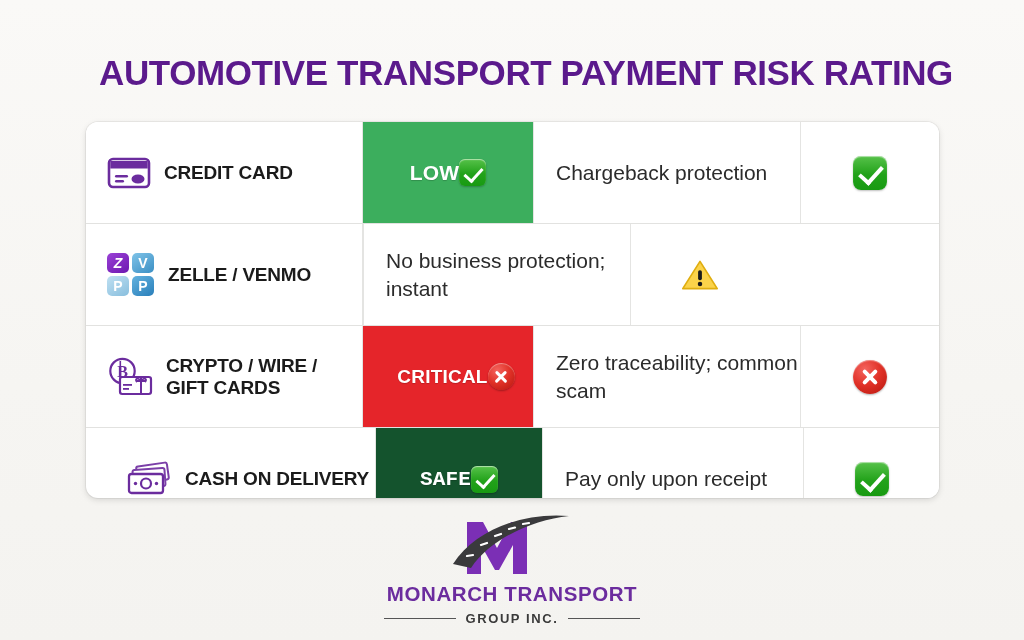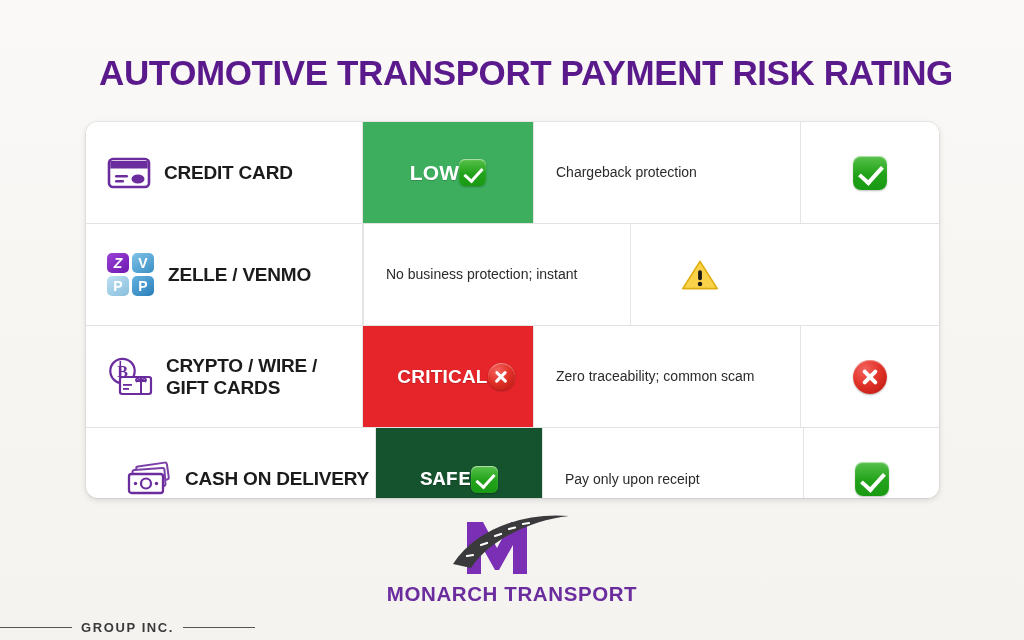--- a/index.html
+++ b/index.html
@@ -105,21 +105,21 @@
     font-weight: bold;
     letter-spacing: 0.2px;
     text-shadow: 0 1px 1px rgba(0,0,0,0.18);
   }
   .cell-risk.small { font-size: 19px; padding-left: 16px; }
 
   .cell-why {
     display: flex;
     align-items: center;
     padding-left: 22px;
-    font-size: 14px;
+    font-size: 21px;
     color: #2b2b2b;
     line-height: 1.3;
     border-right: 1px solid #e4e4e2;
     border-left: 1px solid #e4e4e2;
     background: #fff;
   }
   .cell-rating {
     display: flex;
     align-items: center;
     justify-content: center;
@@ -203,23 +203,24 @@
   }
   .logo-mark { display: block; margin: 0 auto; }
   .logo-name {
     margin-top: 4px;
     font-size: 20.5px;
     font-weight: bold;
     color: #6b2c9e;
     letter-spacing: 0.6px;
   }
   .logo-sub-row {
-    margin-top: 14px;
-    display: flex;
-    align-items: center;
+    margin-top: 5px;
+    display: flex;
+    align-items: center;
+    justify-content: center;
     gap: 9px;
   }
   .logo-sub-line { width: 72px; height: 1.5px; background: #555; }
   .logo-sub {
     font-size: 13px;
     font-weight: bold;
     color: #3a3a3a;
     letter-spacing: 1.6px;
   }
 </style>

